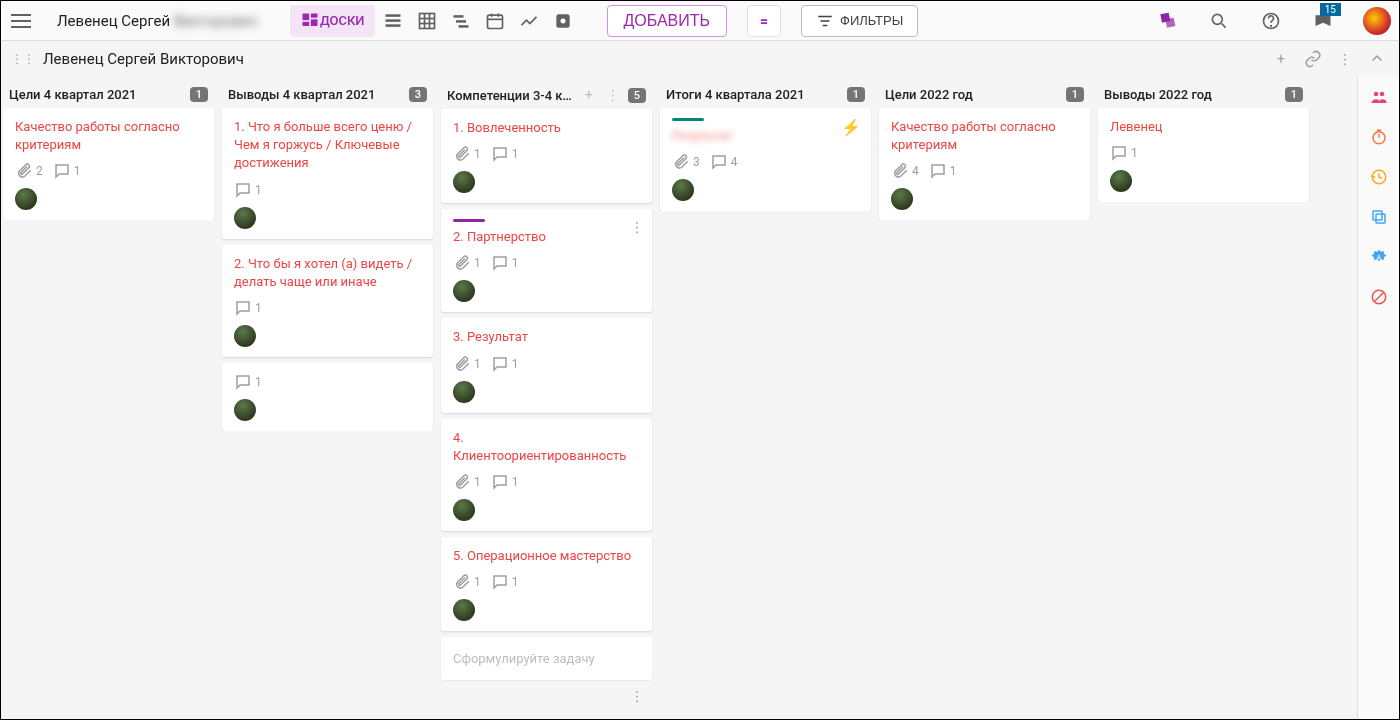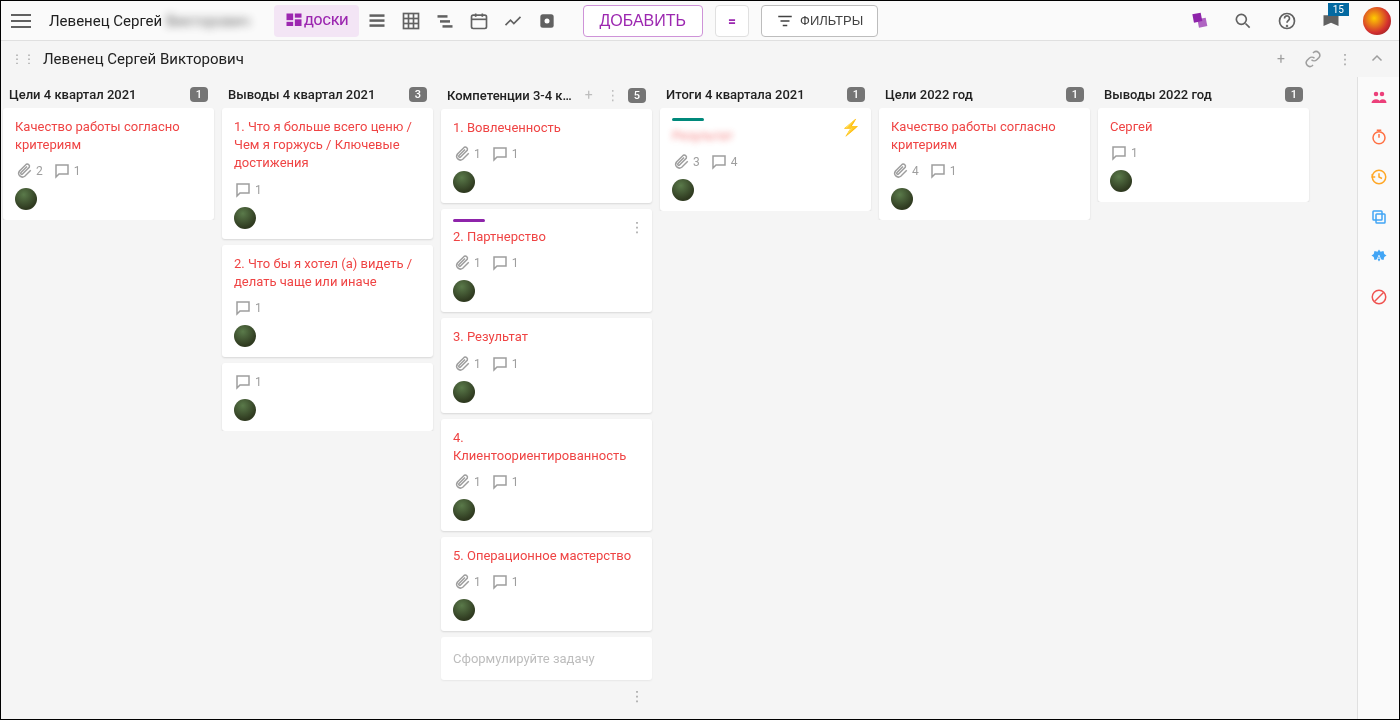--- a/index.html
+++ b/index.html
@@ -1,20 +1,20 @@
 <!DOCTYPE html>
 <html><head>
 <meta charset="utf-8">
 <style>
 * { box-sizing: border-box; margin: 0; padding: 0; }
 body { font-family: -apple-system, Roboto, Arial, sans-serif; background: #f5f5f5; font-size: 14px; color: #212121; overflow: hidden; }
 .app { width: 1400px; height: 720px; border: 1px solid #000; background: #f5f5f5; position: relative; display: flex; flex-direction: column; }
 
 
-.topbar { height: 40px; background: #fafafa; border-bottom: 1px solid #e0e0e0; display: flex; align-items: center; padding: 0 8px; gap: 12px; justify-content: space-between; }
+.topbar { height: 40px; background: #fafafa; border-bottom: 1px solid #e0e0e0; display: flex; align-items: center; padding: 0 8px; gap: 20px; justify-content: space-between; }
 .hamburger { width: 24px; height: 24px; display: flex; flex-direction: column; justify-content: center; gap: 4px; cursor: pointer; padding: 2px; }
 .hamburger span { height: 2px; background: #616161; }
 .user-name { font-size: 15px; color: #212121; margin-left: 4px; }
 .blur { filter: blur(4px); opacity: 0.7; display: inline-block; }
 .view-switcher { display: flex; align-items: center; gap: 2px; margin-left: 12px; }
 .view-btn { width: 32px; height: 32px; display: flex; align-items: center; justify-content: center; border-radius: 4px; cursor: pointer; color: #616161; }
 .view-btn.active { background: #f3e5f5; color: #9c27b0; padding: 0 10px; width: auto; font-weight: 500; }
 .view-btn.active .lbl { font-size: 13px; }
 .add-btn { border: 1px solid #ce93d8; color: #9c27b0; background: #fff; padding: 6px 16px; border-radius: 4px; font-size: 16px; font-weight: 500; cursor: pointer; margin-left: 8px; }
 .eq-btn { border: 1px solid #e0e0e0; background: #fff; width: 34px; height: 32px; border-radius: 4px; display: flex; align-items: center; justify-content: center; color: #9c27b0; cursor: pointer; font-weight: bold; }
@@ -363,21 +363,21 @@
             </div>
           </div>
         </div>
         <div class="column">
           <div class="col-header">
     <span class="col-title">Выводы 2022 год</span>
             <span class="count-badge">1</span>
           </div>
           <div class="cards">
             <div class="card">
-              <div class="card-title">Сергей</div>
+              <div class="card-title">Левенец</div>
               <div class="card-meta">
                 <span class="meta-item"><svg viewBox="0 0 24 24" fill="none" stroke="currentColor" stroke-width="2">
                     <path d="M4 4h16v12H8l-4 4z"></path>
                   </svg>1</span>
               </div>
               <div class="card-avatar"></div>
             </div>
           </div>
         </div>
       </div>

